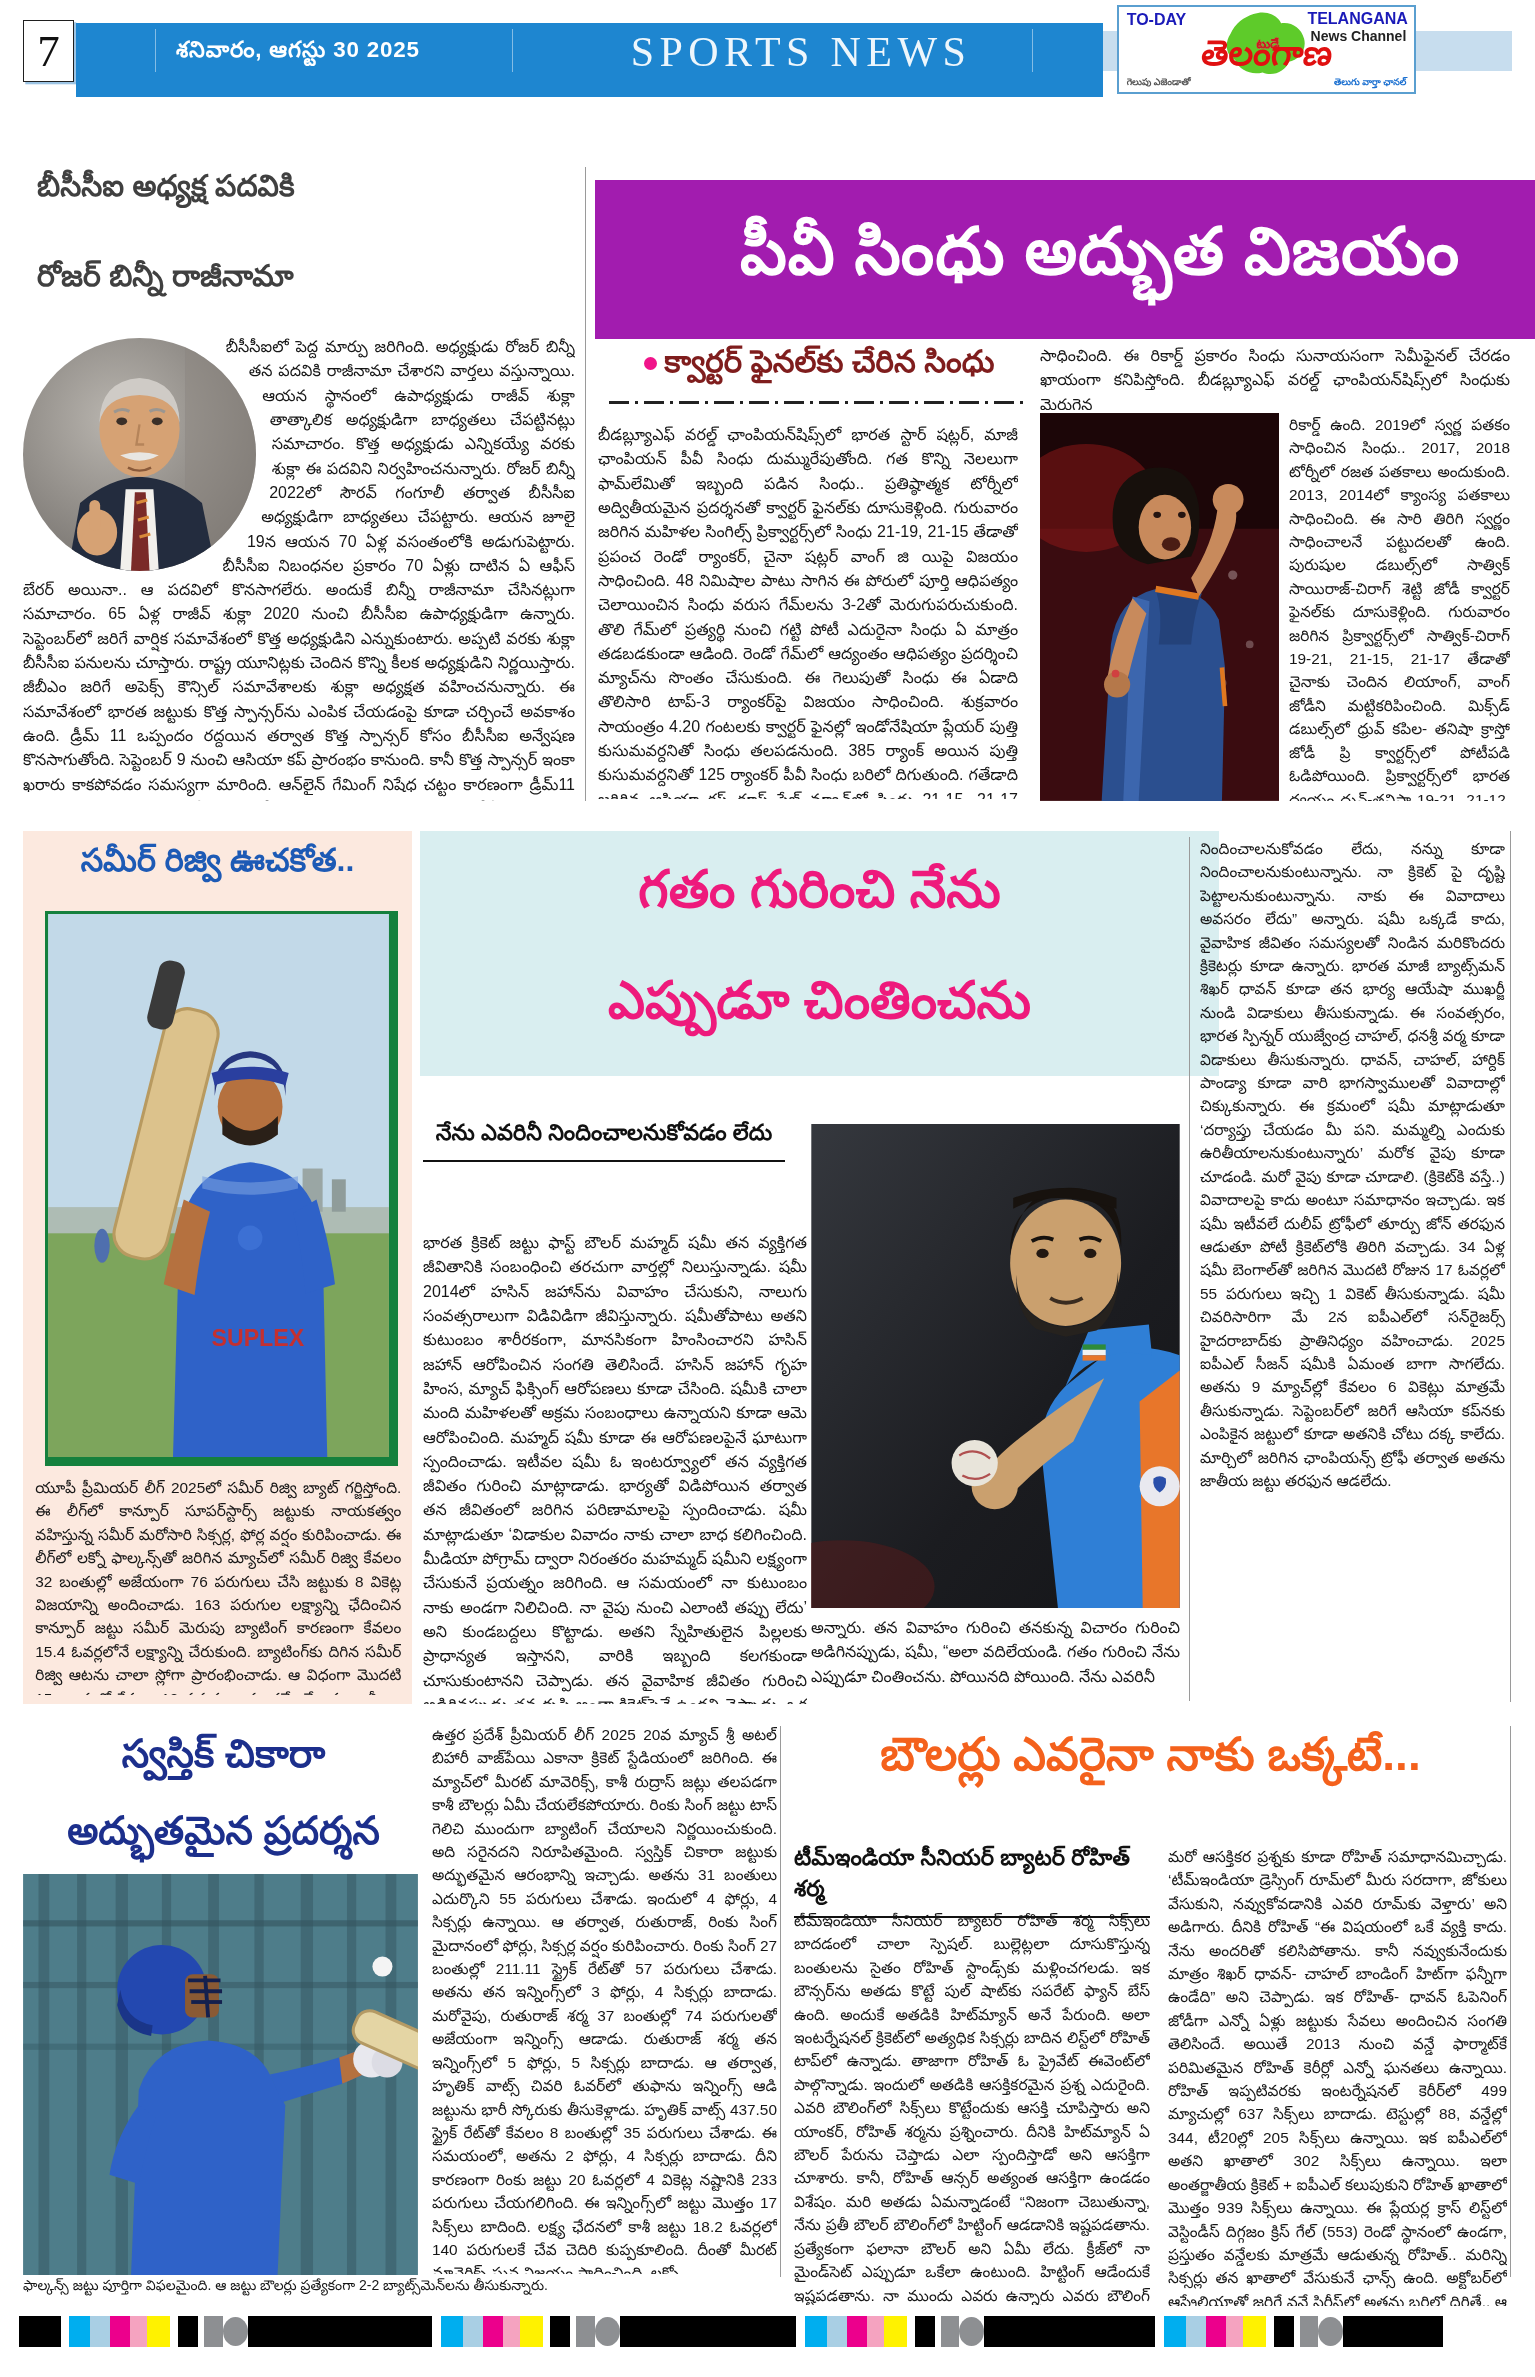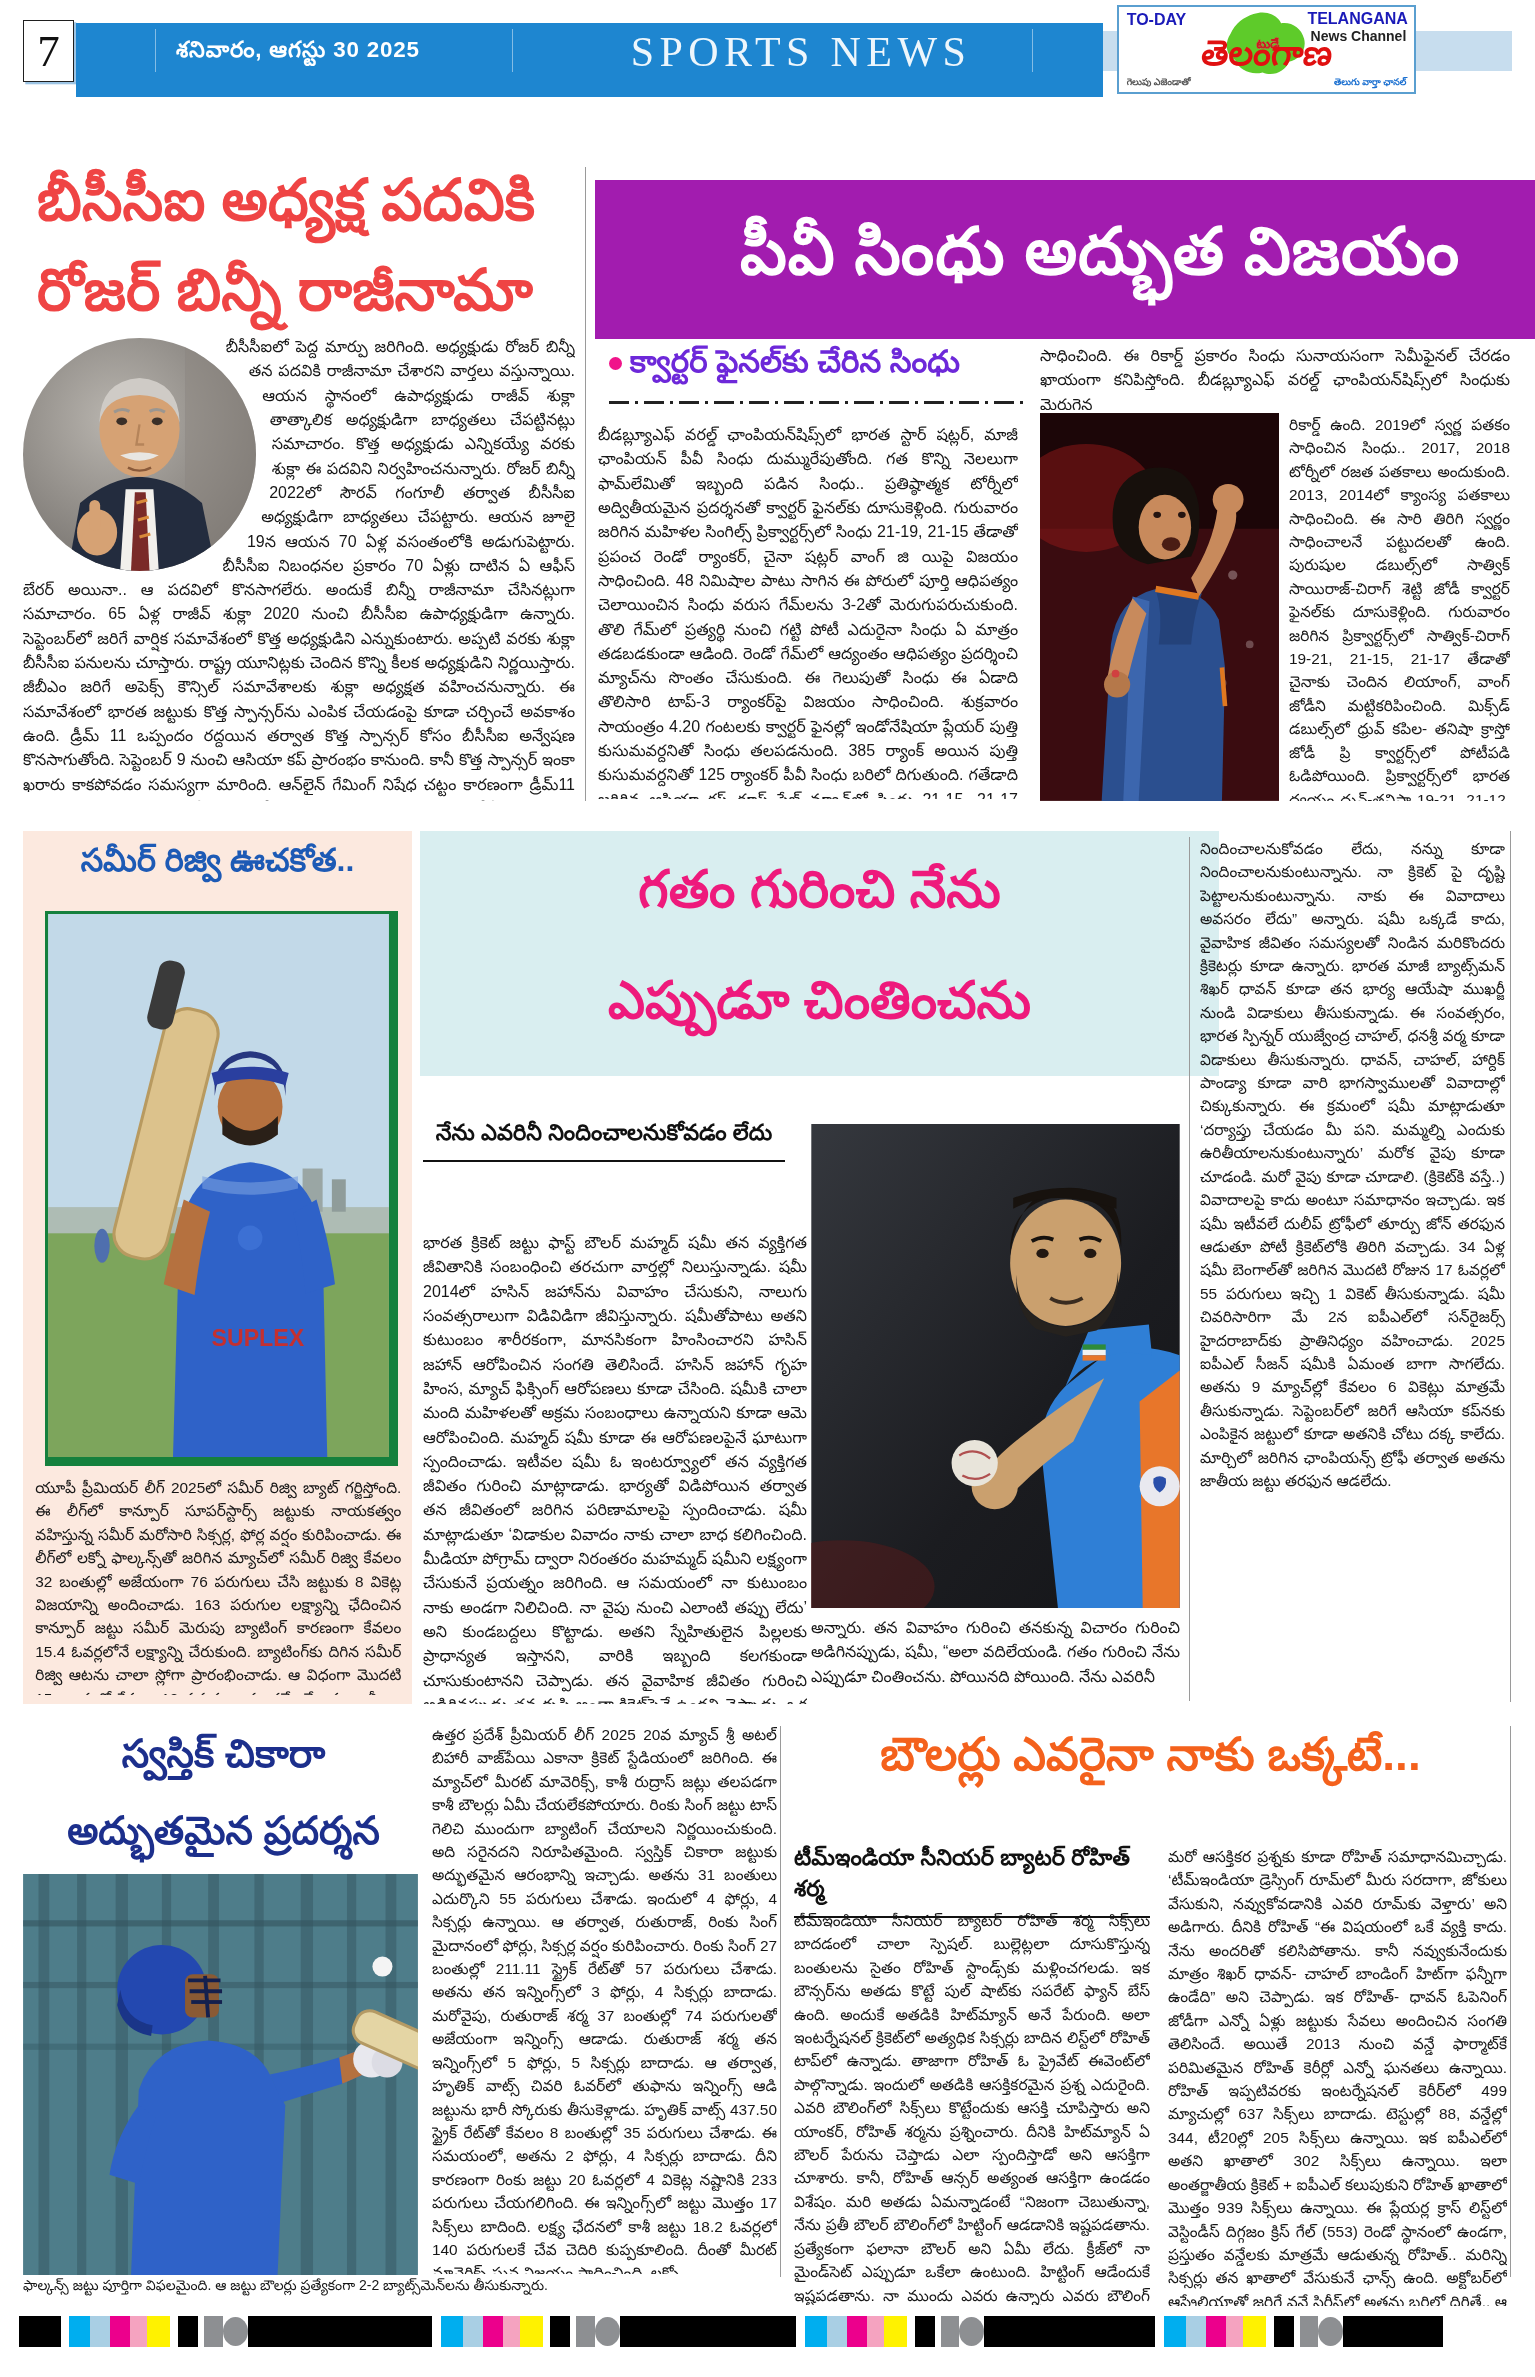--- a/index.html
+++ b/index.html
@@ -20,28 +20,28 @@
   .lightstrip{left:1103px;top:31px;width:409px;height:40px;background:#c7ddee;}
   .logo{left:1117px;top:4.6px;width:295px;height:85px;background:#ffffff;border:2.3px solid #5a9fd0;overflow:hidden;}
   .logo .today{position:absolute;left:7.7px;top:4.6px;font-size:16px;font-weight:bold;color:#1a1ab8;}
   .logo .tg{position:absolute;right:6.2px;top:3.1px;font-size:16px;font-weight:bold;color:#1a1ab8;}
   .logo .nc{position:absolute;right:7.7px;top:21.6px;font-size:14px;color:#222;font-weight:bold;}
   .logo .script{position:absolute;left:0;right:0;top:26px;text-align:center;font-size:35px;font-weight:bold;
                 color:#e01010;transform:skewX(-6deg);}
   .logo .tagL{position:absolute;left:7.7px;bottom:3.1px;font-size:9.3px;color:#555;font-weight:bold;}
   .logo .tagR{position:absolute;right:7.7px;bottom:3.1px;font-size:9.3px;color:#1a6fd0;font-weight:bold;}
   
-  .binny-h{left:37px;width:532px;font-size:58px;font-weight:bold;color:#ef4444;line-height:1;}
+  .binny-h{left:37px;width:532px;font-size:30px;font-weight:bold;color:#404040;line-height:1;}
   .binny-body{left:23px;top:335px;width:552px;height:466px;}
   .binny-circle{float:left;width:233px;height:233px;border-radius:50%;overflow:hidden;margin:3.1px 18.5px 4.6px 0;
                 shape-outside:circle(50%);}
   .sindhu-banner{left:595px;top:180px;width:1010px;height:159px;background:#a21caf;display:flex;
                  align-items:center;justify-content:center;}
   .sindhu-banner div{font-size:66px;font-weight:bold;color:#ffffff;letter-spacing:0.8px;}
-  .sindhu-sub{left:609px;top:344px;width:420px;text-align:left;font-size:31px;font-weight:bold;color:#6d28d9;}
+  .sindhu-sub{left:609px;top:344px;width:420px;text-align:center;font-size:31px;font-weight:bold;color:#7f1d1d;}
   .sindhu-sub .dot{display:inline-block;width:13px;height:13px;border-radius:50%;background:#f0148a;margin-right:7.7px;vertical-align:middle;}
   .dashdot{left:609px;top:401px;width:420px;height:3.1px;
            background:repeating-linear-gradient(90deg,#222 0 20px,transparent 20px 26px,#222 26px 29px,transparent 29px 35px);}
   .sindhu-col1{left:598px;top:423px;width:420px;height:376px;}
   .sindhu-intro{left:1040px;top:344px;width:470px;height:66px;}
   .sindhu-photo{left:1040px;top:413px;width:239px;height:388px;overflow:hidden;}
   .sindhu-side{left:1289px;top:413px;width:221px;height:388px;font-size:15.4px;}
   .rizvi-panel{left:23px;top:831px;width:389px;height:873px;background:#fce9df;}
   .rizvi-h{position:absolute;left:0;right:0;top:10.8px;text-align:center;font-size:32px;font-weight:bold;color:#1d5ab5;}
   .rizvi-photo{position:absolute;left:21.6px;top:80px;width:347px;height:549px;background:#15803d;padding:3.1px;}

